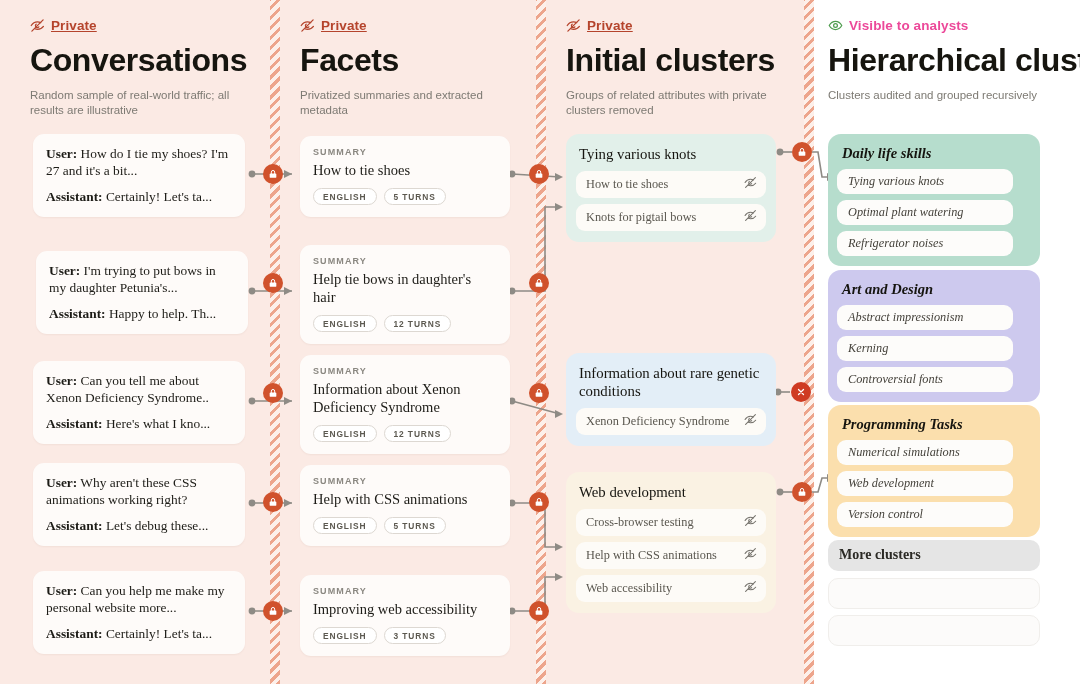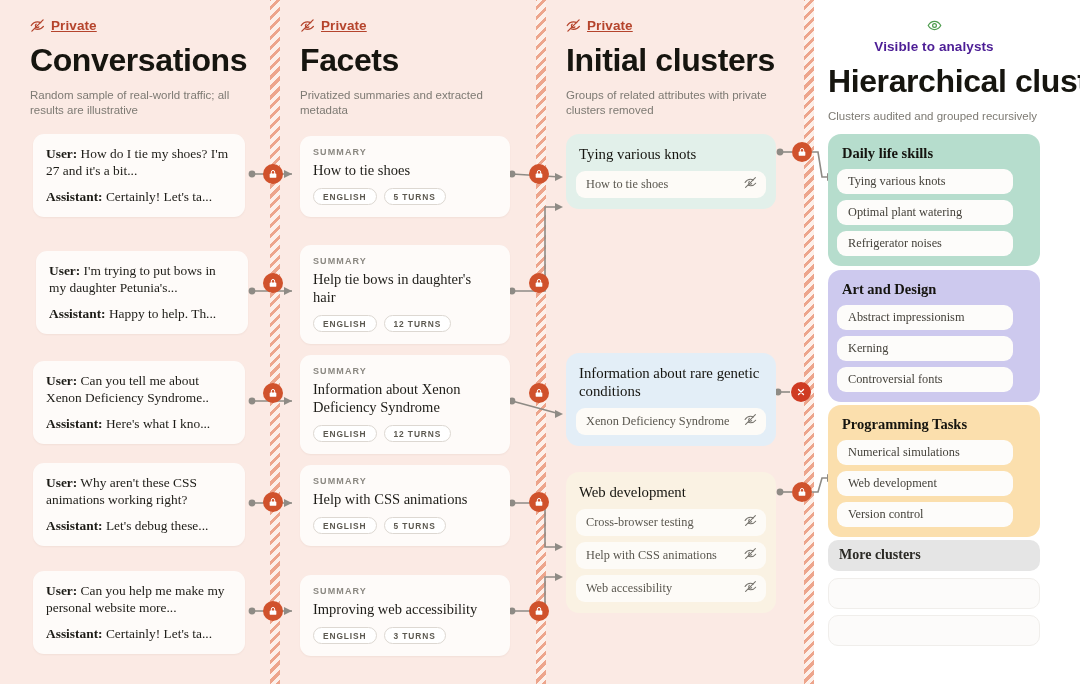--- a/index.html
+++ b/index.html
@@ -58,21 +58,21 @@
   .col-4 { left: 828px; width: 212px; }
 
   
   .hdr { position: absolute; top: 18px; }
   .hdr-badge {
     display: flex; align-items: center; gap: 6px;
     font-size: 13.5px; font-weight: 700;
     letter-spacing: 0.1px;
   }
   .hdr-badge.priv { color: #b5442c; text-decoration: underline; }
-  .hdr-badge.vis  { color: #4c1d95; flex-direction: column; }
+  .hdr-badge.vis  { color: #ec4899; }
   .hdr-badge svg { display: block; }
   .hdr-title {
     margin-top: 9px;
     font-size: 32px;
     font-weight: 700;
     color: #16150f;
     letter-spacing: -0.4px;
     white-space: nowrap;
   }
   .hdr-sub {
@@ -158,20 +158,21 @@
   }
   .irow:last-child { margin-bottom: 0; }
   .irow svg { flex: 0 0 auto; opacity: 0.75; }
 
   
   .hgroup {
     position: absolute;
     width: 212px;
     border-radius: 13px;
     padding: 9px 27px 10px 9px;
+    font-style: italic;
   }
   .hgroup .ttl {
     font-family: "Liberation Serif", serif;
     font-weight: 700;
     font-size: 14.5px;
     color: #15140f;
     margin: 2px 0 7px 5px;
   }
   .hrow {
     background: #fdfcfa;
@@ -413,20 +414,31 @@
       <span>How to tie shoes</span>
       <span>
         <svg width="13" height="13" viewBox="0 0 24 24" fill="none" stroke="#4a4740" stroke-width="2" stroke-linecap="round">
           <path d="M2 12s3.5-6 10-6c2 0 3.7.6 5.1 1.4"></path>
           <path d="M21.5 13.5c-.9 1.3-4 4.5-9.5 4.5-1.6 0-3-.3-4.2-.8"></path>
           <path d="M9.9 9.9a3 3 0 104.2 4.2"></path>
           <path d="M3 21L21 3"></path>
         </svg>
       </span>
     </div>
+    <div class="irow">
+      <span>Knots for pigtail bows</span>
+      <span>
+        <svg width="13" height="13" viewBox="0 0 24 24" fill="none" stroke="#4a4740" stroke-width="2" stroke-linecap="round">
+          <path d="M2 12s3.5-6 10-6c2 0 3.7.6 5.1 1.4"></path>
+          <path d="M21.5 13.5c-.9 1.3-4 4.5-9.5 4.5-1.6 0-3-.3-4.2-.8"></path>
+          <path d="M9.9 9.9a3 3 0 104.2 4.2"></path>
+          <path d="M3 21L21 3"></path>
+        </svg>
+      </span>
+    </div>
   </div>
 
   <div class="icluster" style="left:566px; top:353px; background:#e3eef7;">
     <div class="ttl">Information about rare genetic conditions</div>
     <div class="irow">
       <span>Xenon Deficiency Syndrome</span>
       <span>
         <svg width="13" height="13" viewBox="0 0 24 24" fill="none" stroke="#4a4740" stroke-width="2" stroke-linecap="round">
           <path d="M2 12s3.5-6 10-6c2 0 3.7.6 5.1 1.4"></path>
           <path d="M21.5 13.5c-.9 1.3-4 4.5-9.5 4.5-1.6 0-3-.3-4.2-.8"></path>

